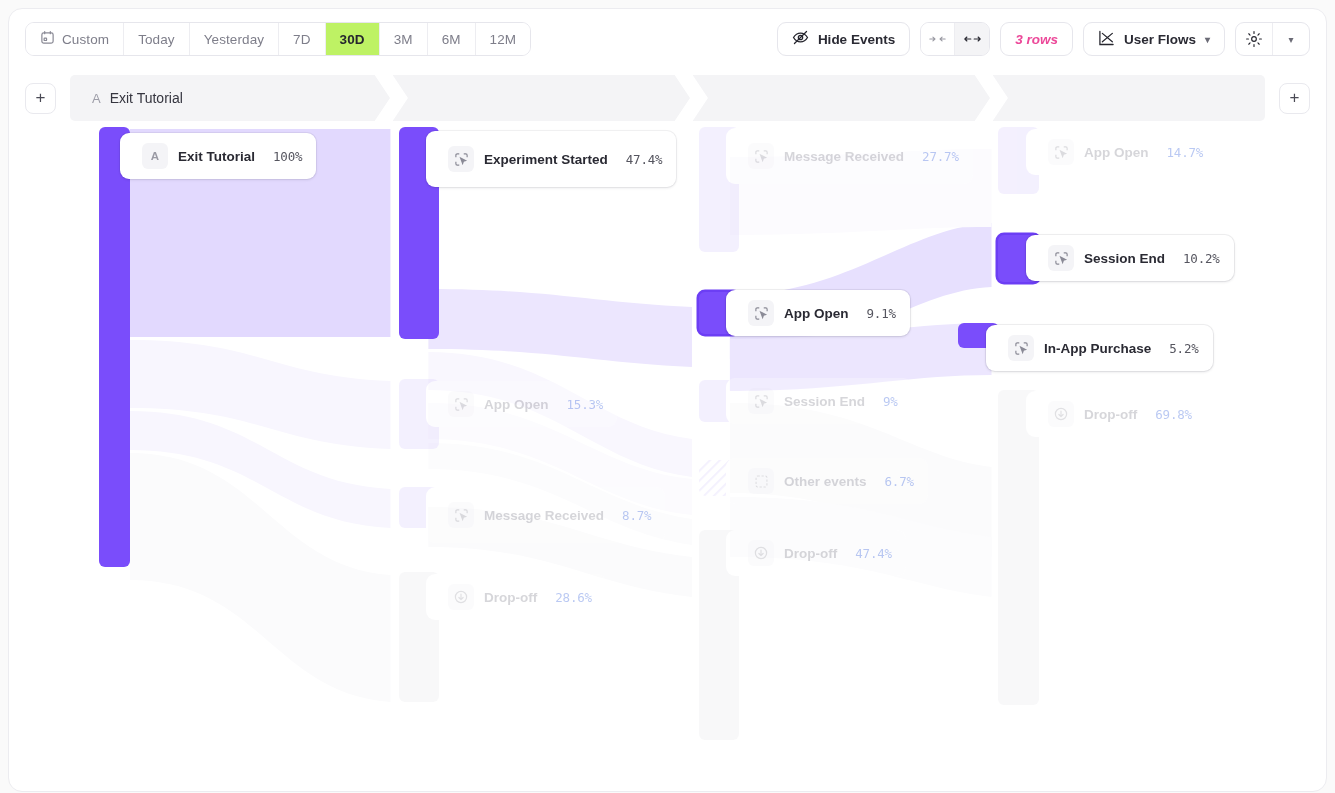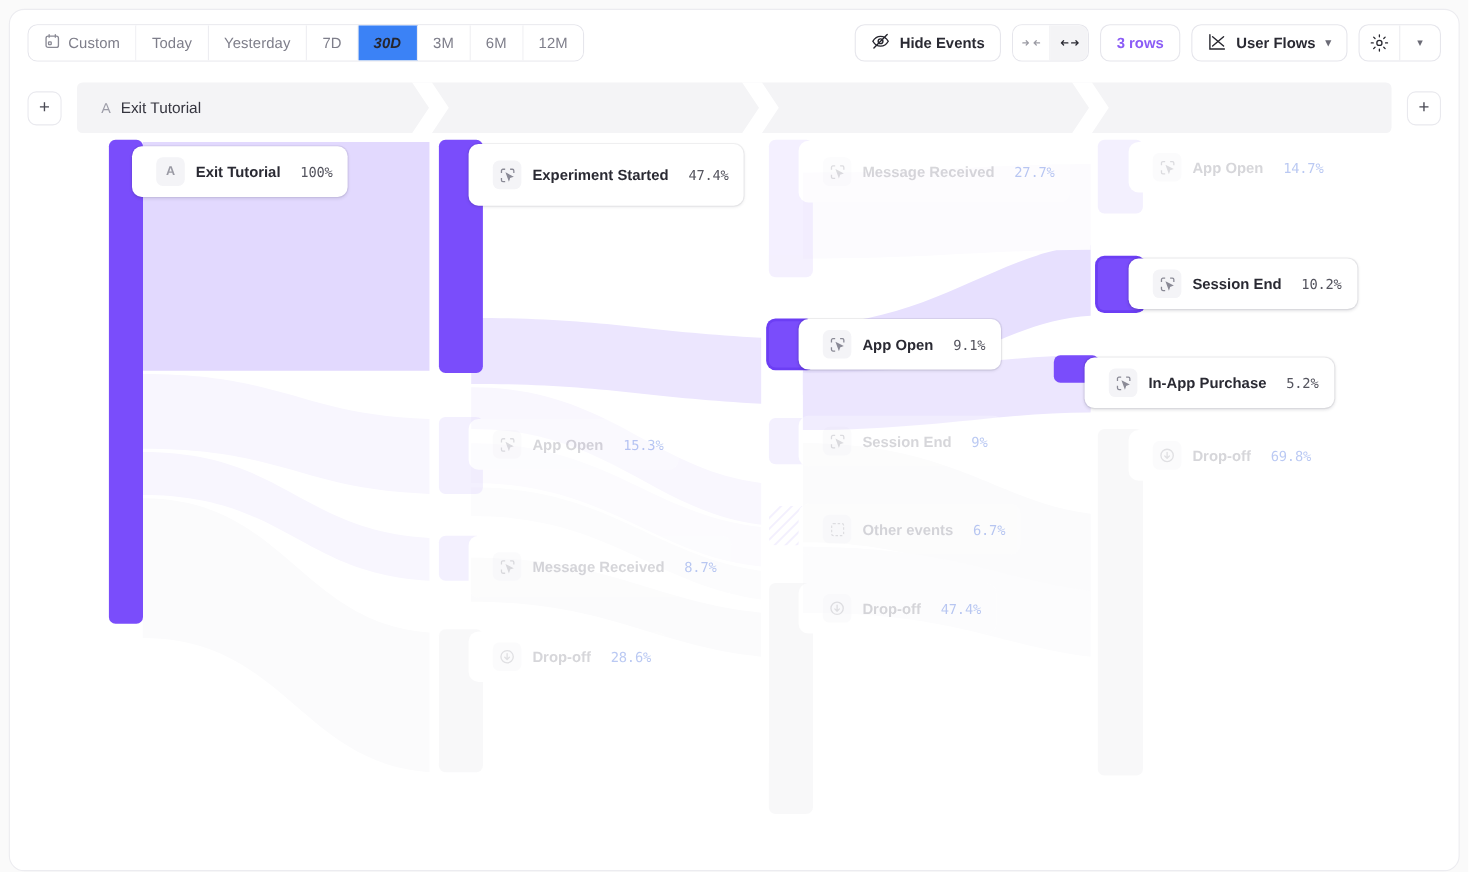--- a/index.html
+++ b/index.html
@@ -50,40 +50,40 @@
     height: 100%;
     font-size: 13.5px;
     color: #7e7e8a;
     border-right: 1px solid #ededf1;
     background: #ffffff;
     cursor: pointer;
     white-space: nowrap;
     letter-spacing: .1px;
   }
   .seg:last-child { border-right: none; }
-  .seg.active { background: #3b82f6; color: #26262e; font-weight: 700; font-style: italic; }
+  .seg.active { background: #bef264; color: #26262e; font-weight: 700; }
 
   .btn {
     display: flex; align-items: center; gap: 9px;
     height: 34px; padding: 0 14px;
     border: 1px solid #e6e6ec; border-radius: 9px;
     background: #ffffff; color: #2a2a33;
     font-size: 13.5px; font-weight: 600;
     cursor: pointer; white-space: nowrap;
   }
   .icon-seg-group { display: flex; height: 34px; border: 1px solid #e6e6ec; border-radius: 9px; overflow: hidden; }
   .icon-seg {
     width: 34px; height: 100%;
     display: flex; align-items: center; justify-content: center;
     background: #fff; border-right: 1px solid #ededf1; cursor: pointer;
     color: #86868f; font-size: 12px;
   }
   .icon-seg:last-child { border-right: none; }
   .icon-seg.active { background: #f4f4f6; color: #2a2a33; }
-  .rows-btn { font-weight: 600; color: #8b5cf6; }
+  .rows-btn { font-weight: 600; color: #ec4899; font-style: italic; }
   .gear-group { display: flex; align-items: center; height: 34px;
     border: 1px solid #e6e6ec; border-radius: 9px; background: #fff; overflow: hidden; }
   .gear-part { width: 36px; height: 100%; display:flex; align-items:center; justify-content:center; cursor:pointer; }
   .gear-div { width: 1px; height: 100%; background: #ededf1; }
   .caret { font-size: 10px; color: #6b6b76; }
 
   
   .bc-row {
     display: flex; align-items: center;
     padding: 0 16px; gap: 14px; height: 58px;

